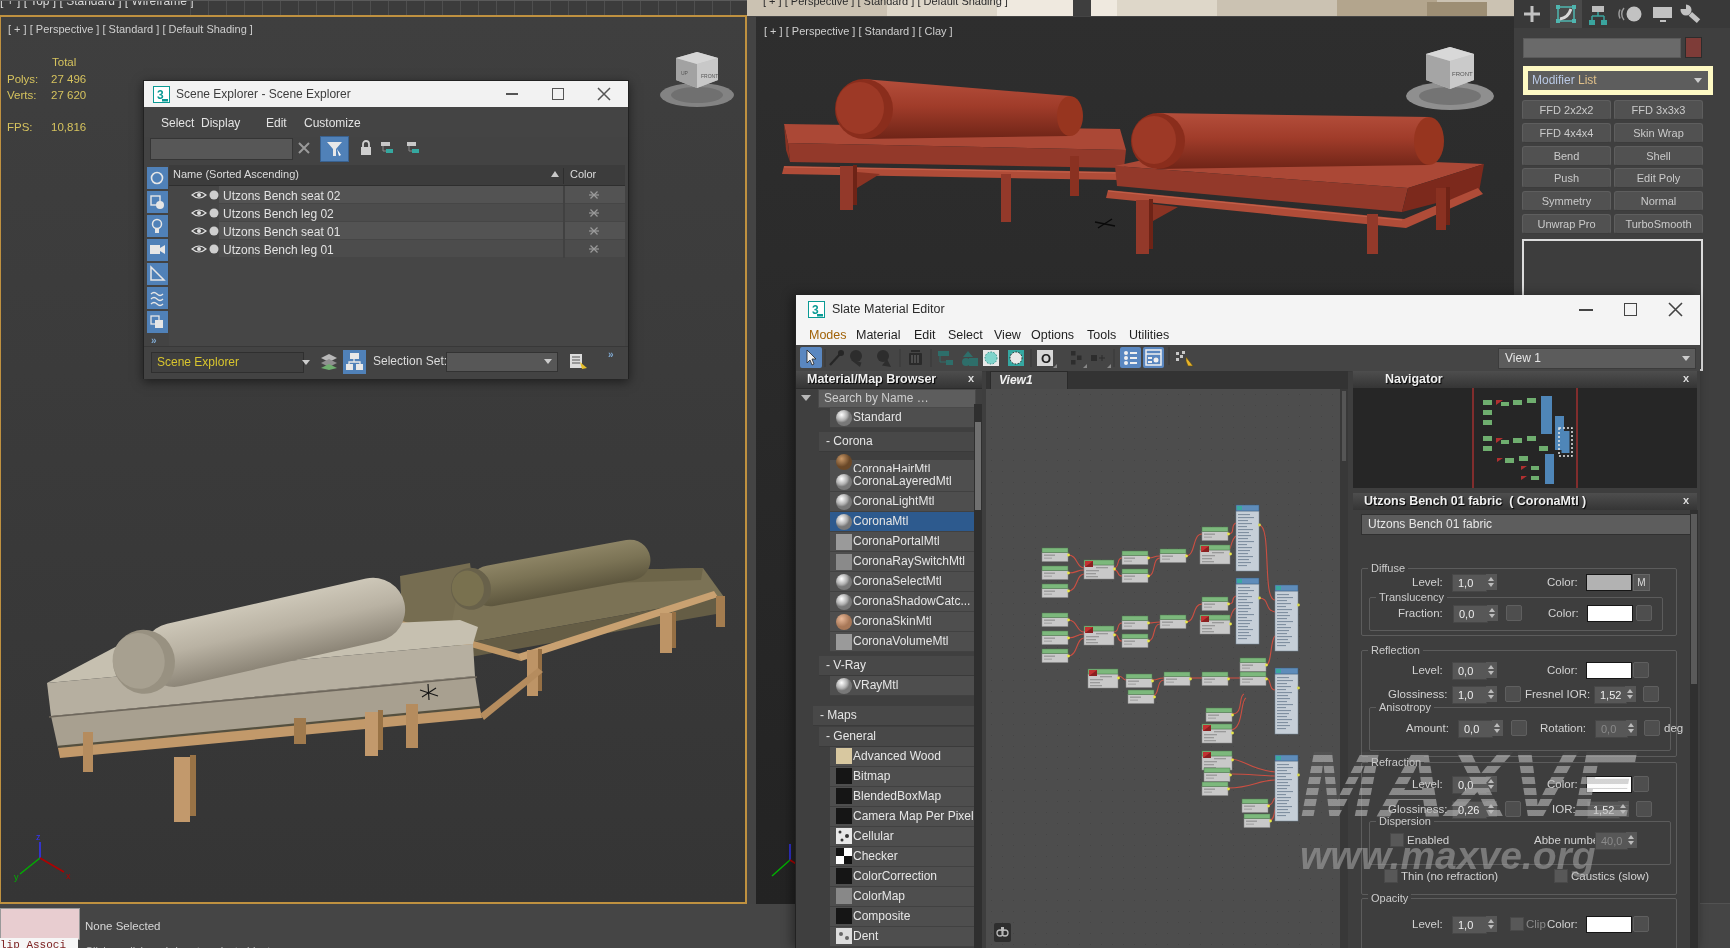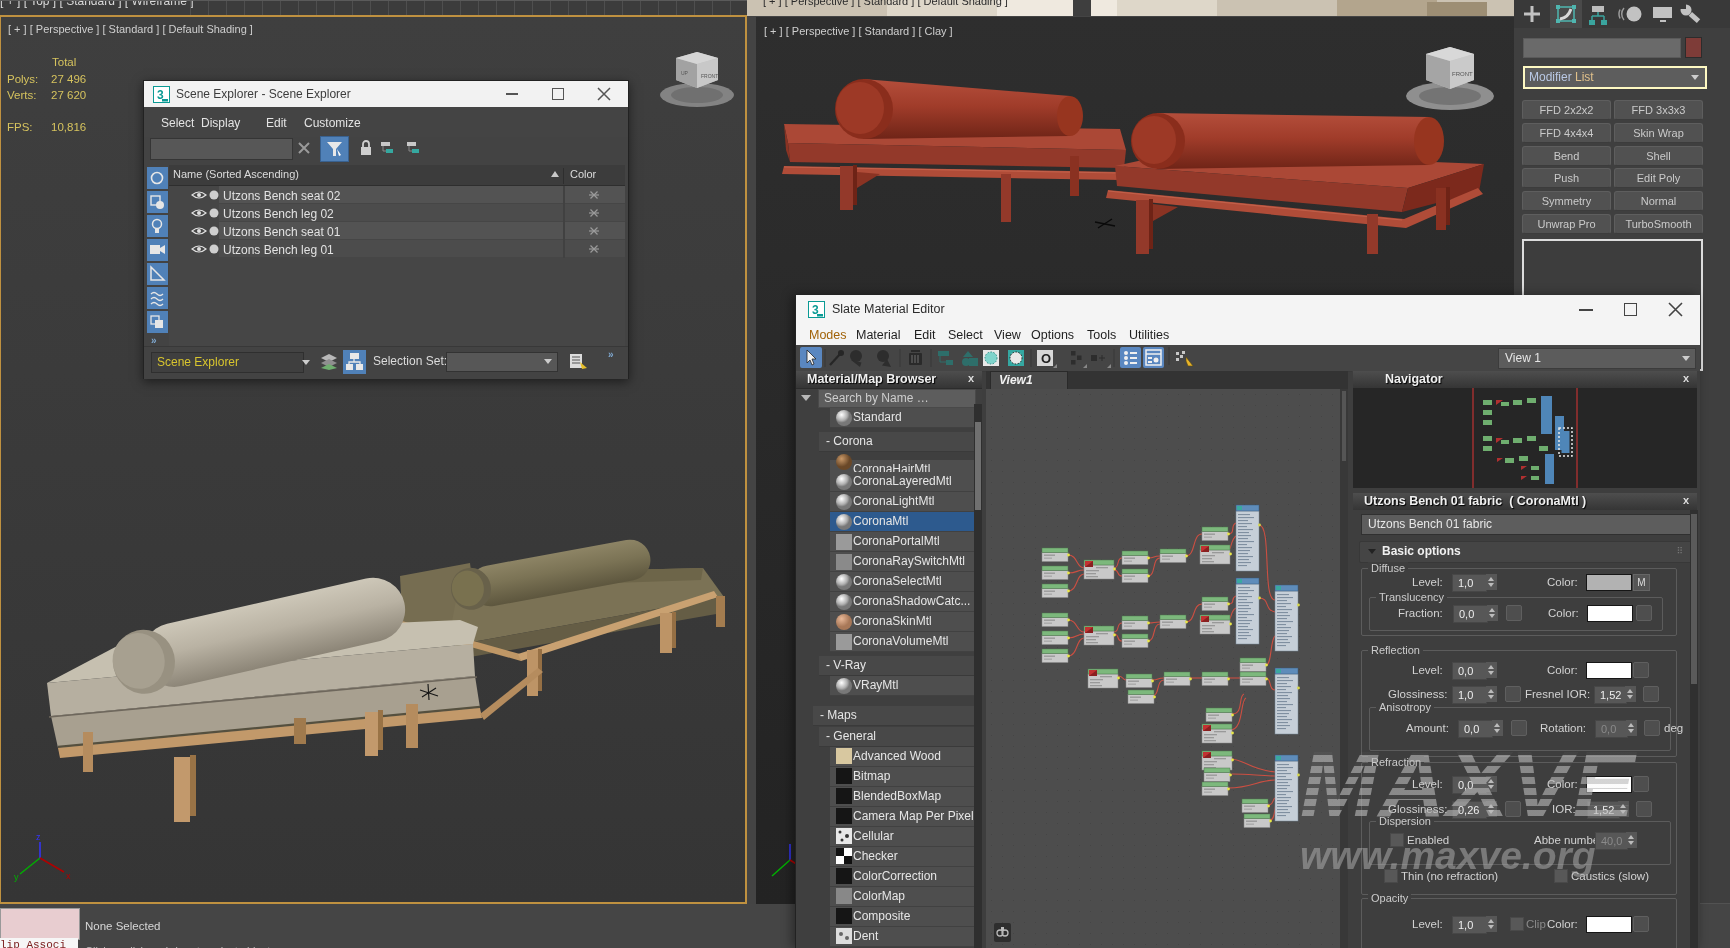--- a/index.html
+++ b/index.html
@@ -270,21 +270,21 @@
     <g fill="#c2c2c2">
           <circle cx="172" cy="10" r="5.5"></circle>
           <rect x="178" y="12" width="11" height="5" transform="rotate(42 178 12)"></rect>
         </g>
         <rect x="166" y="3" width="6" height="6" fill="#393939"></rect>
   </svg>
 
   <div class="abs" style="left:9px;top:38px;width:156px;height:18px;background:#6a6a6a;border:1px solid #5a5a5a;"></div>
   <div class="abs" style="left:171px;top:37px;width:15px;height:19px;background:#7e3c38;border:1px solid #2c2c2c;"></div>
 
-  <div class="abs" style="left:9px;top:66px;width:180px;height:19px;background:#5d5d5d;border:2px solid #fef9c3;line-height:19px;">
+  <div class="abs" style="left:9px;top:66px;width:180px;height:19px;background:#5d5d5d;border:5px solid #fef9c3;line-height:19px;">
     <span style="color:#b9c8e4;padding-left:4px;font-size:12px;">Modifier <span style="color:#e0c08a;">List</span></span>
     <span class="abs" style="right:6px;top:7px;width:0;height:0;border-left:4px solid transparent;border-right:4px solid transparent;border-top:5px solid #ccc;"></span>
   </div>
 
   <div class="abs btn" style="left:8px;top:100px;width:87px;height:18px;">FFD 2x2x2</div>
   <div class="abs btn" style="left:100px;top:100px;width:87px;height:18px;">FFD 3x3x3</div>
   <div class="abs btn" style="left:8px;top:123px;width:87px;height:18px;">FFD 4x4x4</div>
   <div class="abs btn" style="left:100px;top:123px;width:87px;height:18px;">Skin Wrap</div>
   <div class="abs btn" style="left:8px;top:146px;width:87px;height:18px;">Bend</div>
   <div class="abs btn" style="left:100px;top:146px;width:87px;height:18px;">Shell</div>
@@ -892,25 +892,20 @@
     </div>
 
     <div class="abs" style="left:1px;top:122px;width:344px;height:17px;background:linear-gradient(#4e4e4e,#353535);border-bottom:1px solid #2c2c2c;">
       <span style="position:absolute;left:11px;top:1px;font-size:12.5px;font-weight:bold;color:#f0f0f0;text-shadow:1px 1px 1px #000;">Utzons Bench 01 fabric&nbsp; ( CoronaMtl )</span>
       <span style="position:absolute;right:8px;top:1px;font-size:11px;font-weight:bold;color:#ddd;">x</span>
     </div>
 
     <div class="abs" style="left:1px;top:139px;width:337px;height:438px;background:#3e3e3e;overflow:hidden;">
       <div class="abs" style="left:8px;top:4px;width:328px;height:19px;background:#5d5d5d;border:1px solid #303030;color:#e8e8e8;font-size:12px;line-height:19px;padding-left:6px;">Utzons Bench 01 fabric</div>
 
-      <div class="abs" style="left:6px;top:31px;width:332px;height:20px;background:#454545;border:1px solid #383838;border-radius:2px;">
-        <span class="abs" style="left:8px;top:7px;width:0;height:0;border-left:4px solid transparent;border-right:4px solid transparent;border-top:5px solid #222;"></span>
-        <span class="abs" style="left:22px;top:2px;font-size:12px;font-weight:bold;color:#f0f0f0;">Basic options</span>
-        <span class="abs" style="right:8px;top:4px;color:#777;font-size:9px;letter-spacing:1px;">⠿</span>
-      </div>
 
       <div class="abs grpbox" style="left:8px;top:58px;width:314px;height:66px;">
         <span class="grplbl">Diffuse</span>
         <span class="rowlbl" style="left:50px;top:7px;">Level:</span>
         <span class="spin" style="left:90px;top:5px;width:28px;">1,0</span>
             <span class="spinar" style="left:124px;top:5px;"></span>
         <span class="rowlbl" style="left:185px;top:7px;">Color:</span>
         <span class="swatch" style="left:224px;top:5px;width:44px;background:#b2b2b2;"></span>
         <div class="abs" style="left:271px;top:5px;width:15px;height:15px;background:#555;border:1px solid #666;color:#ddd;font-size:10px;text-align:center;line-height:15px;">M</div>
 

